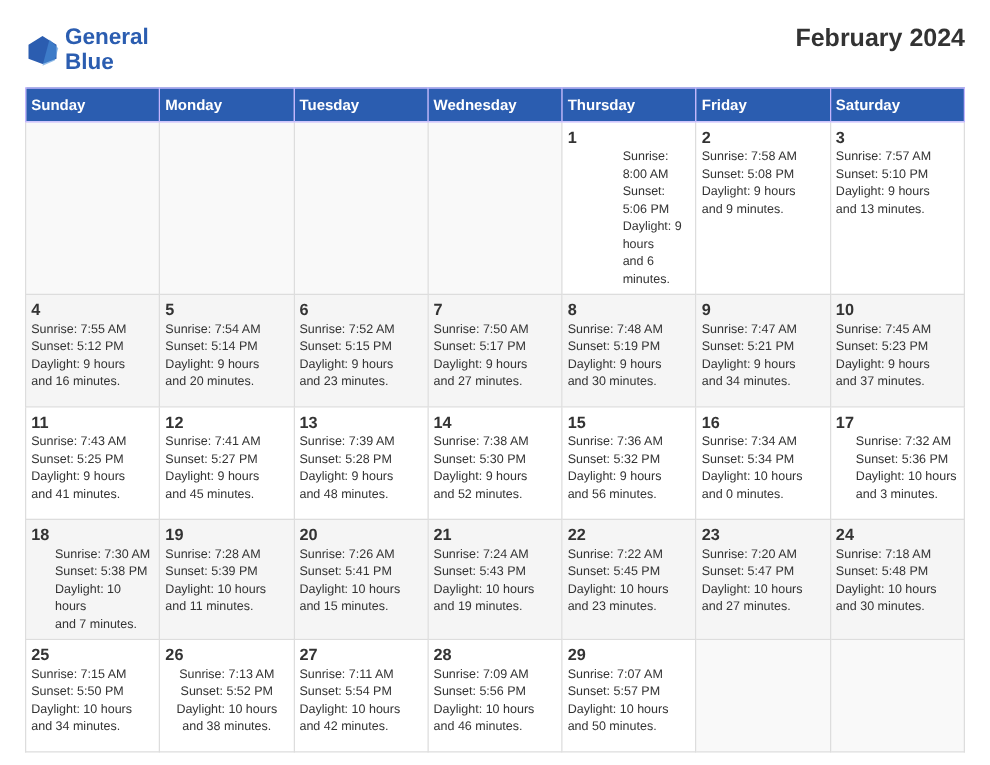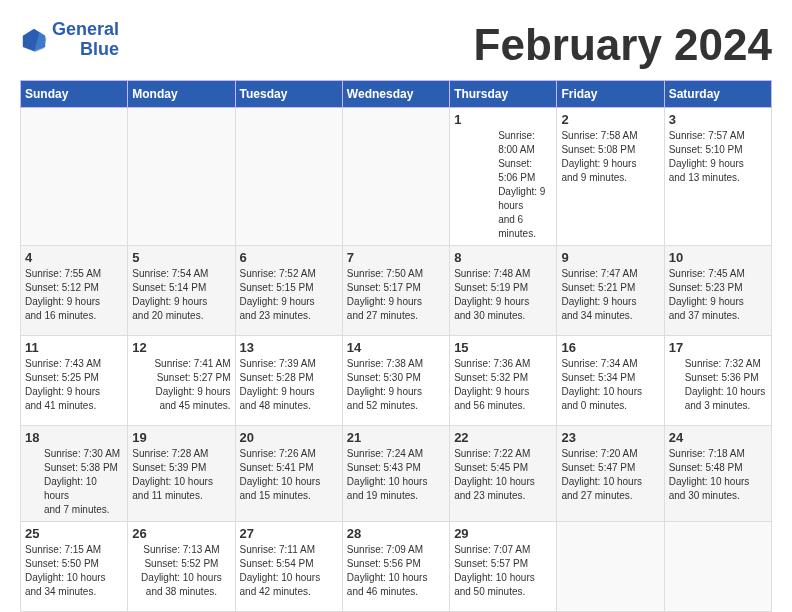--- a/index.html
+++ b/index.html
@@ -19,34 +19,33 @@
     .logo {
       display: flex;
       align-items: center;
       gap: 4px;
     }
     .logo-text {
       font-size: 18px;
       font-weight: bold;
       color: #333;
       line-height: 1.1;
-      text-align: right;
     }
     .logo-text span {
       color: #2b5db0;
     }
     .logo-icon {
       width: 28px;
       height: 28px;
     }
     .title-area {
       text-align: right;
     }
     .month-title {
-      font-size: 44px;
+      font-size: 20px;
       font-weight: bold;
       color: #333;
     }
     .location {
       font-size: 14px;
       color: #333;
     }
     table {
       width: 100%;
       border-collapse: collapse;
@@ -207,21 +206,21 @@
       <tr>
         <td>
           <span class="day-num">11</span>
           <div class="day-info" style="white-space: pre-line;">Sunrise: 7:43 AM
 Sunset: 5:25 PM
 Daylight: 9 hours
 and 41 minutes.</div>
         </td>
         <td>
           <span class="day-num">12</span>
-          <div class="day-info" style="white-space: pre-line; text-align: right;">Sunrise: 7:41 AM
+          <div class="day-info" style="white-space: pre-line;">Sunrise: 7:41 AM
 Sunset: 5:27 PM
 Daylight: 9 hours
 and 45 minutes.</div>
         </td>
         <td>
           <span class="day-num">13</span>
           <div class="day-info" style="white-space: pre-line;">Sunrise: 7:39 AM
 Sunset: 5:28 PM
 Daylight: 9 hours
 and 48 minutes.</div>

